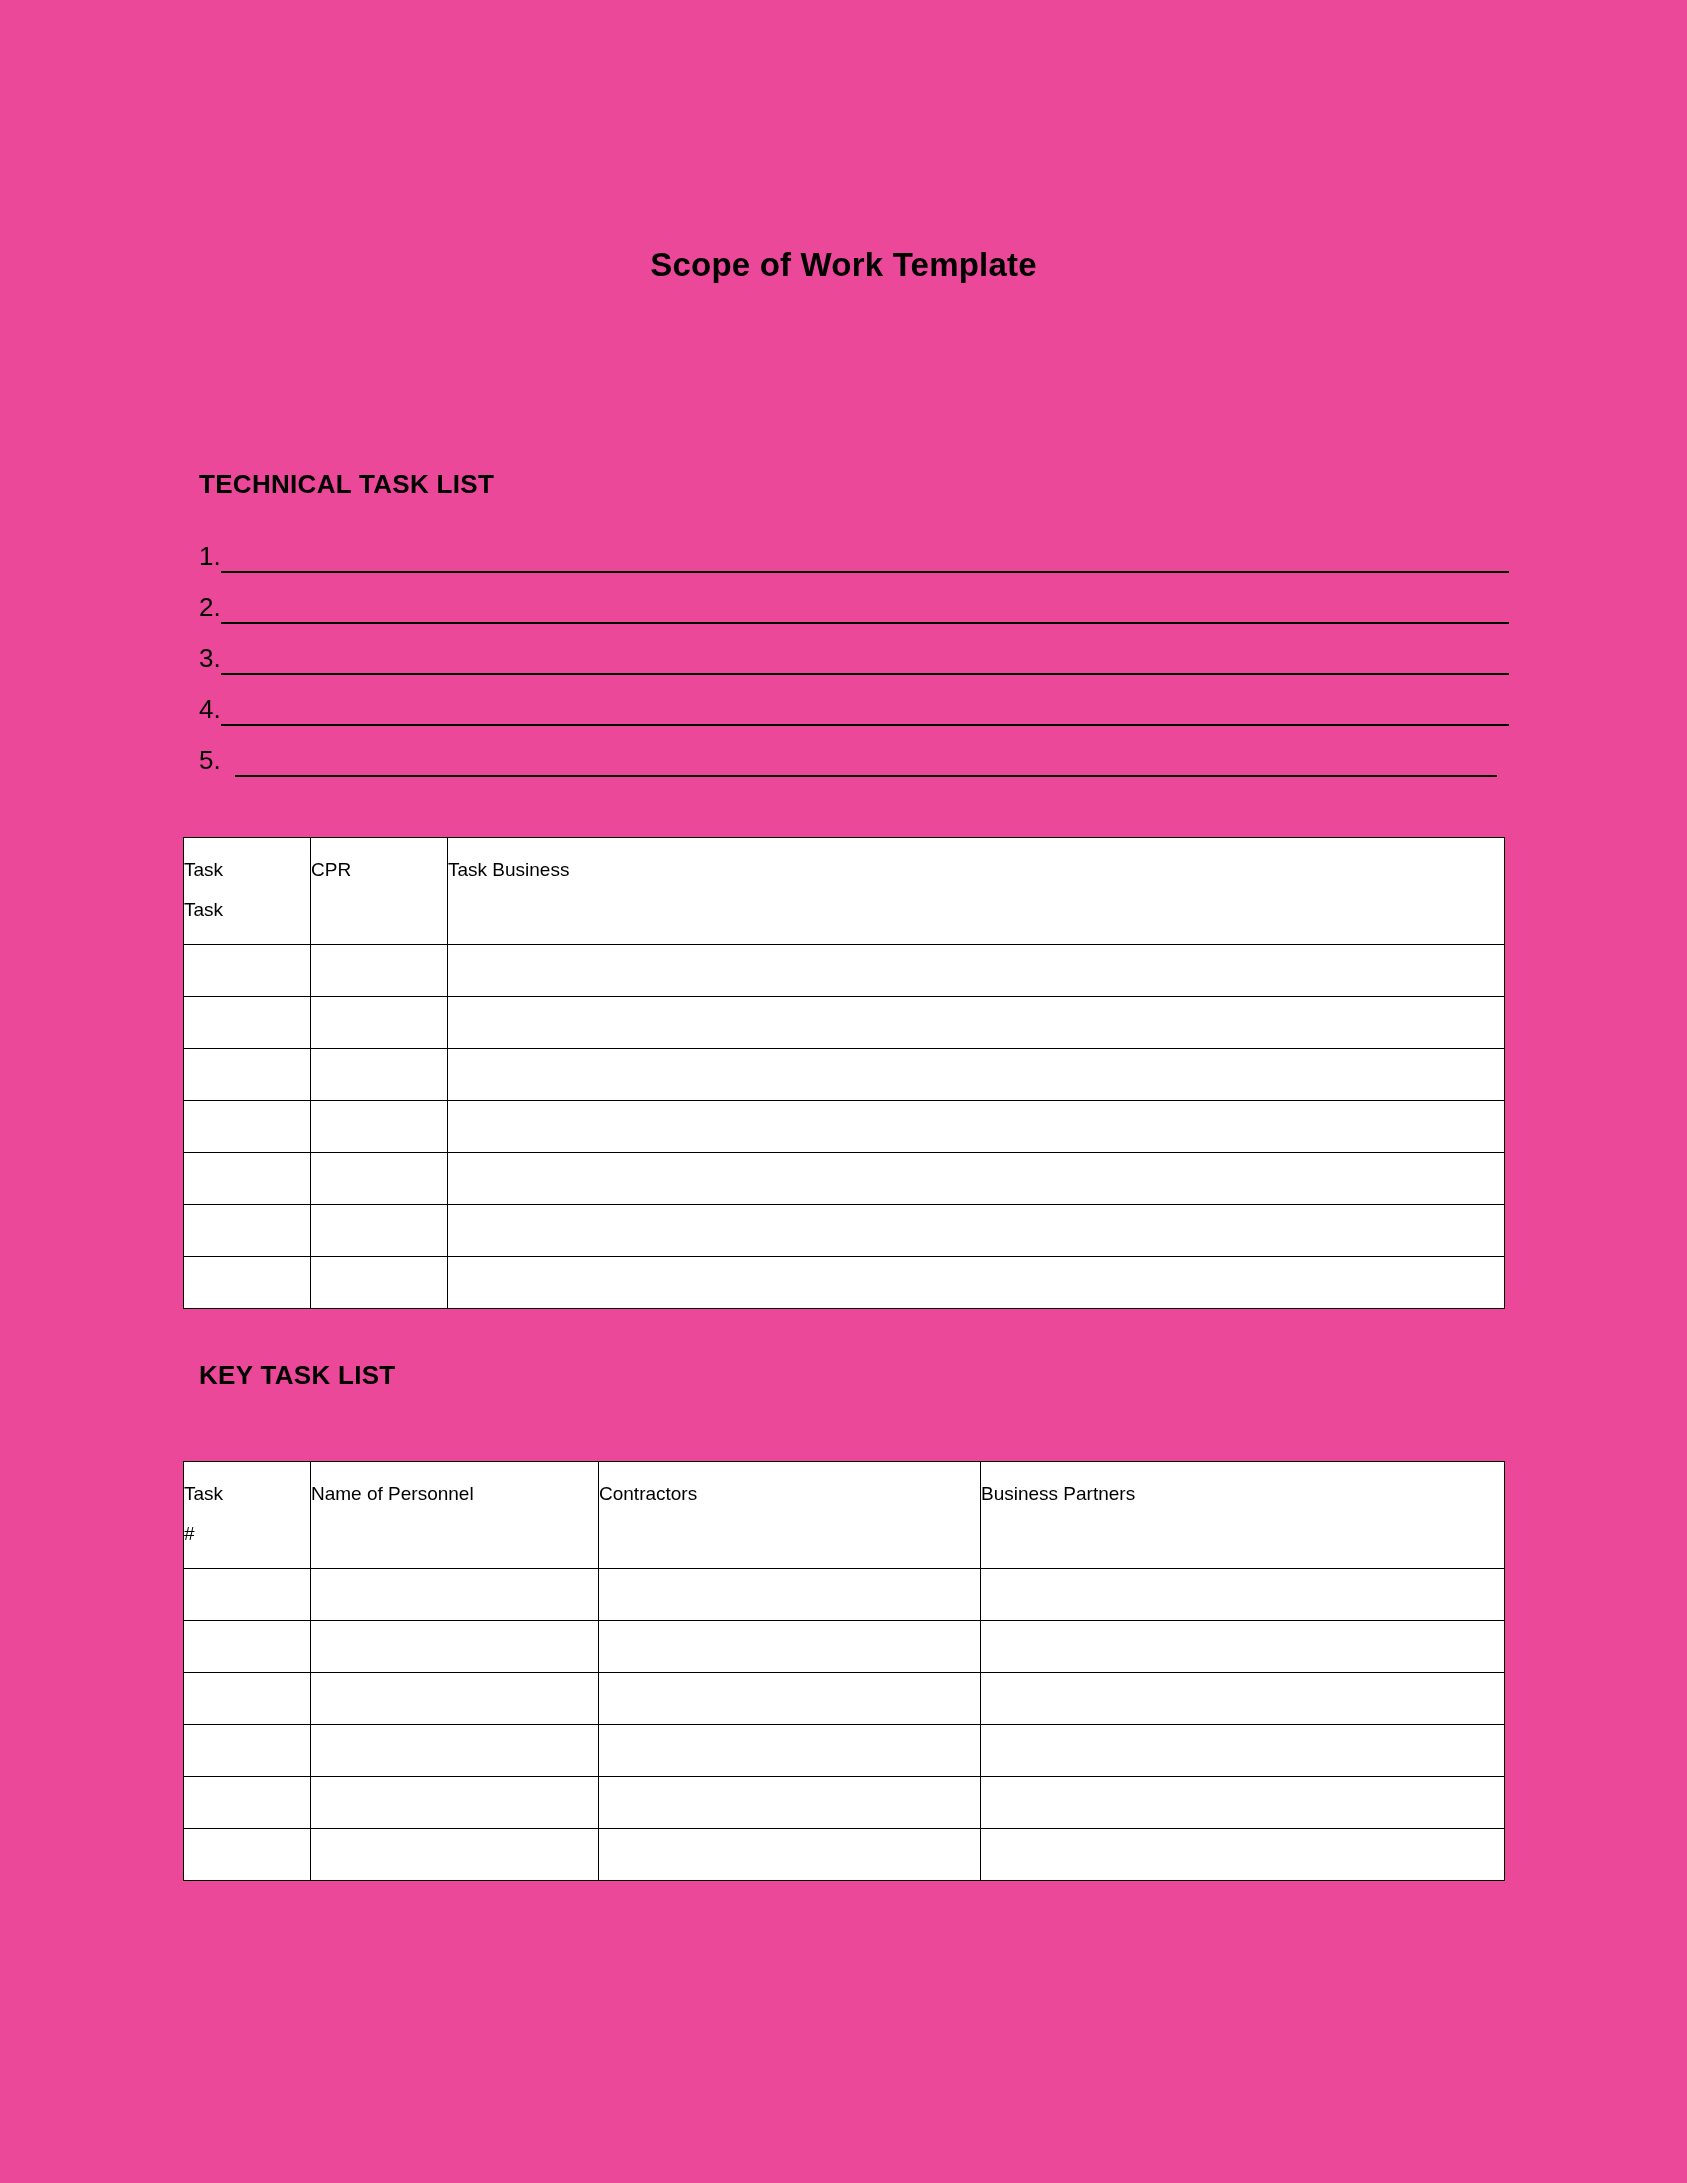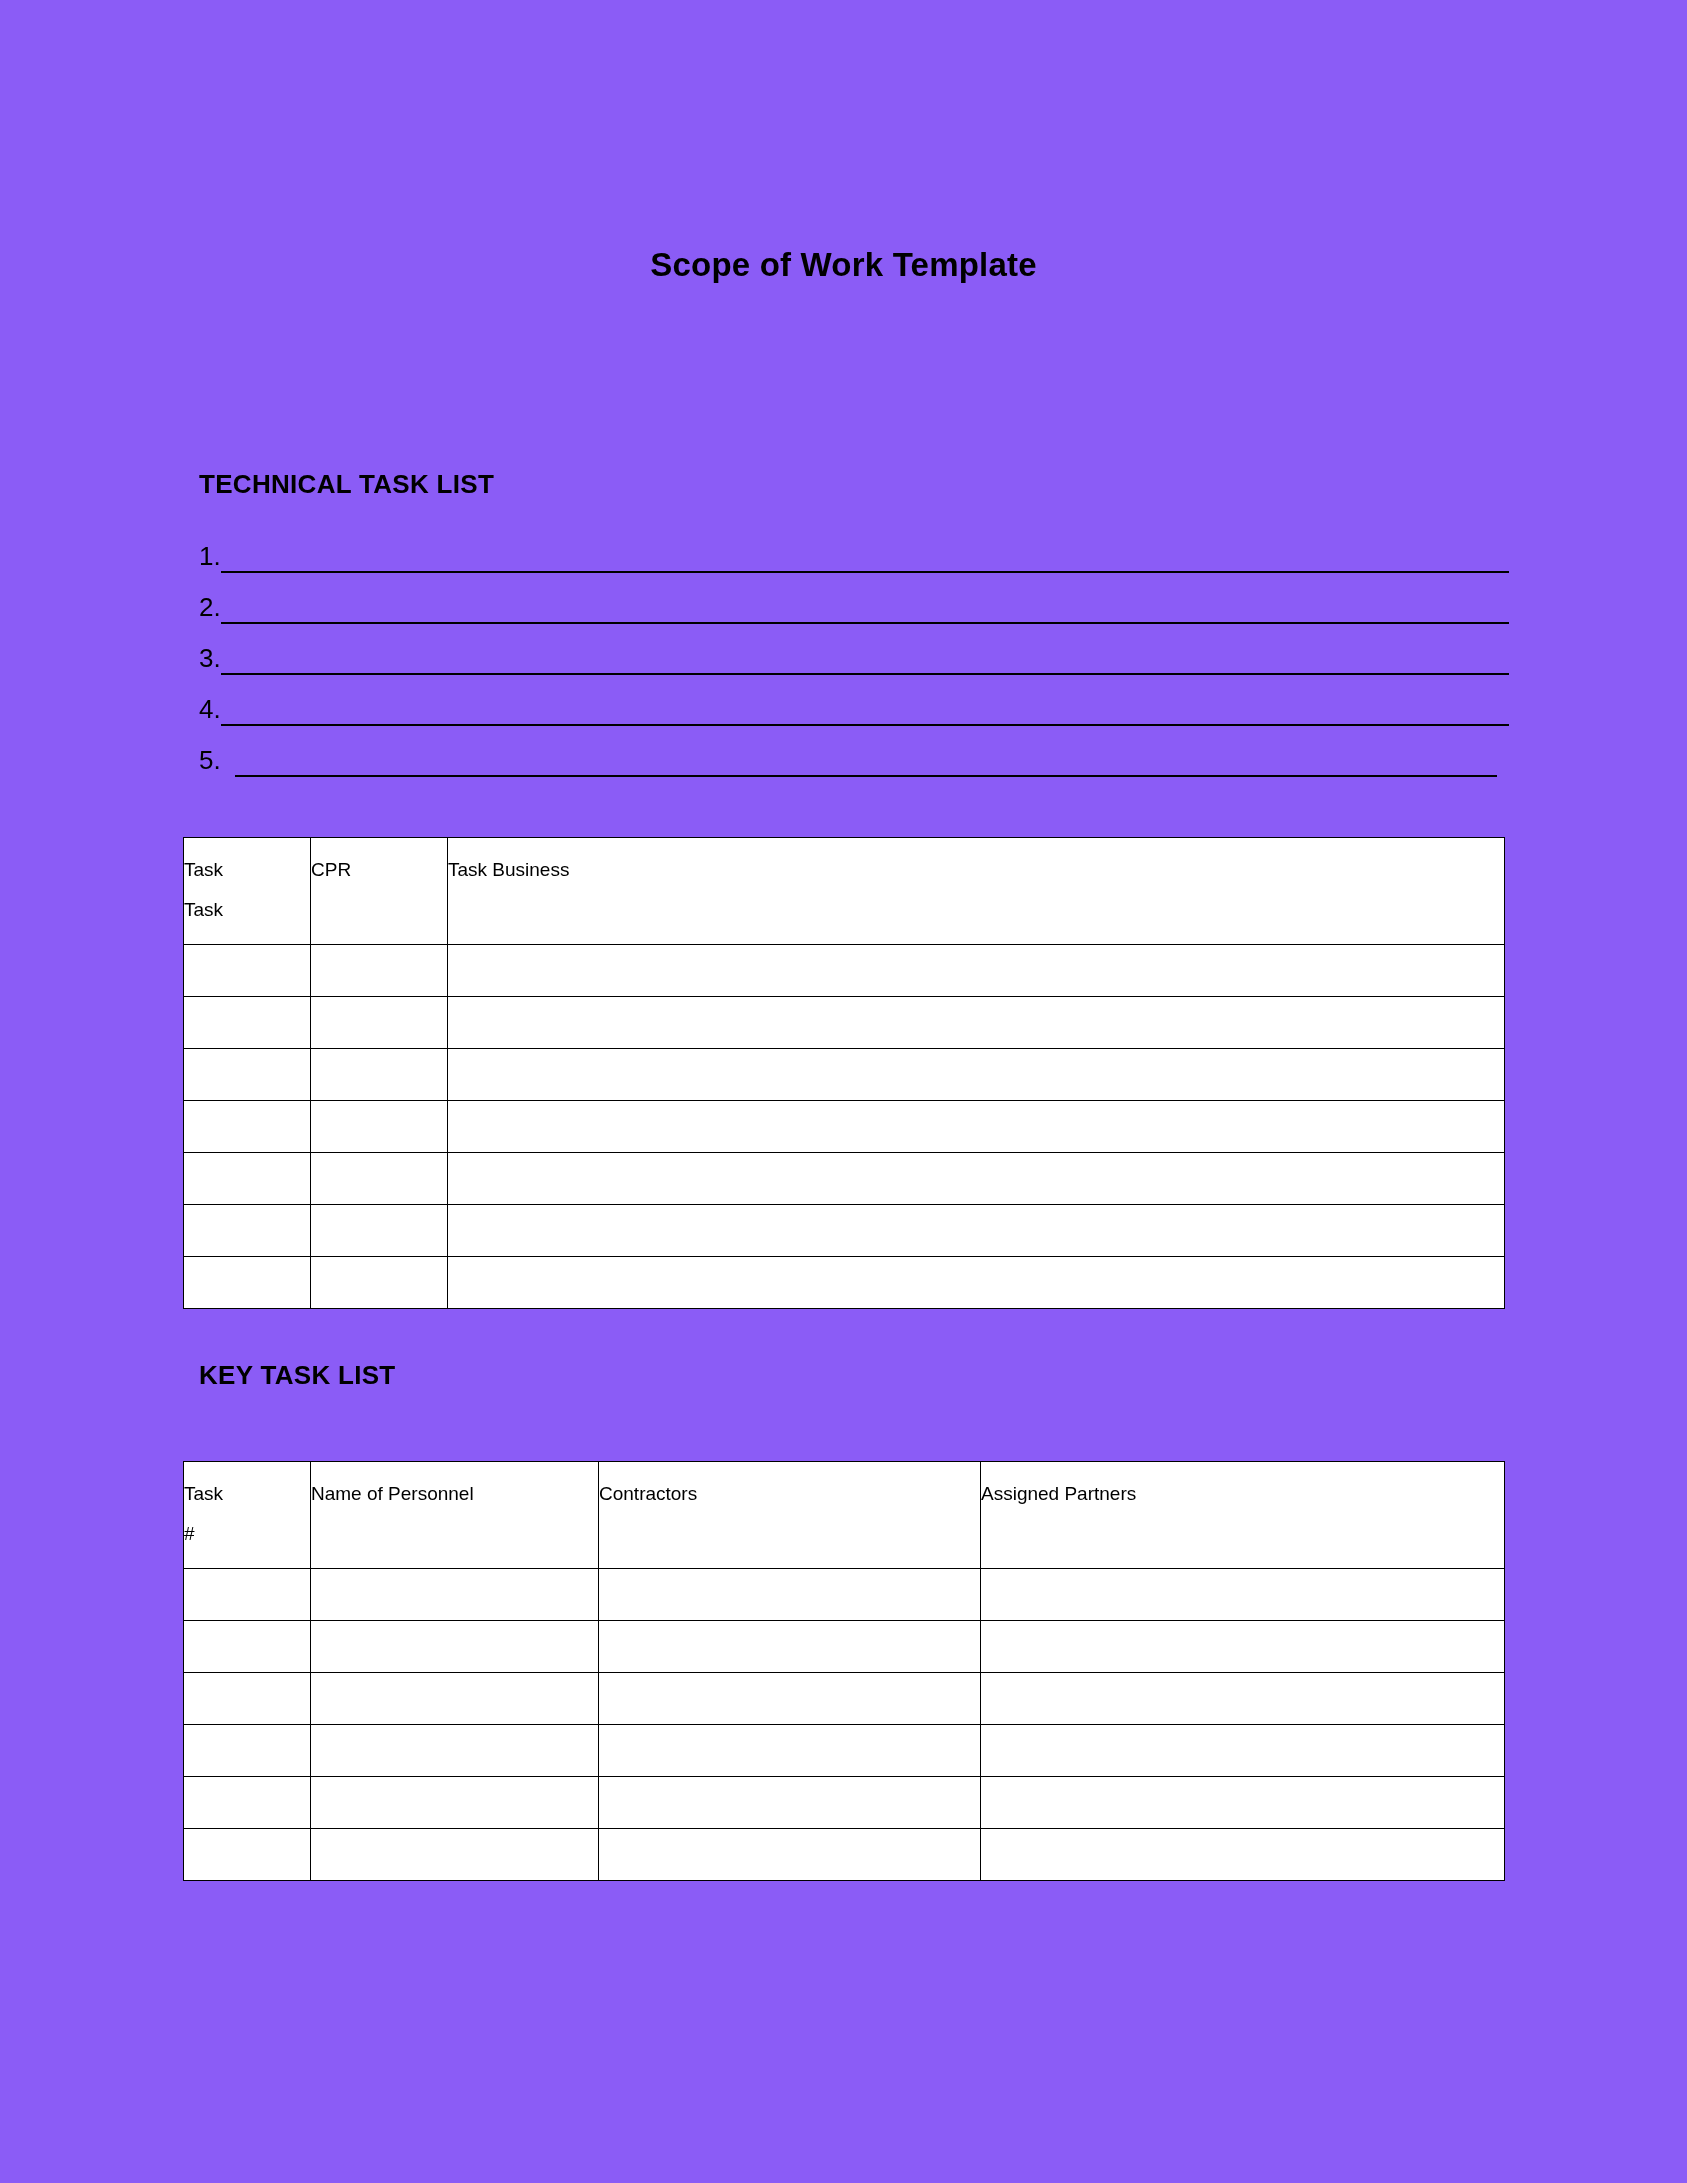--- a/index.html
+++ b/index.html
@@ -15,21 +15,21 @@
     position: relative;
     overflow: hidden;
   }
 
   .page {
     position: absolute;
     left: 0;
     top: 0;
     width: 1687px;
     height: 2184px;
-    background: #8b5cf6;
+    background: #ec4899;
   }
 
   
   .doc-title {
     position: absolute;
     left: 0;
     top: 246px;
     width: 1687px;
     text-align: center;
     font-size: 33px;
@@ -218,21 +218,21 @@
         <col class="k-partner">
     </colgroup>
     <thead>
       <tr>
         <th class="th-stack">
           <span>Task</span>
           <span>#</span>
         </th>
         <th>Name of Personnel</th>
         <th>Contractors</th>
-        <th>Assigned Partners</th>
+        <th>Business Partners</th>
       </tr>
     </thead>
     <tbody>
       <tr>
         <td></td>
         <td></td>
         <td></td>
         <td></td>
       </tr>
       <tr>

